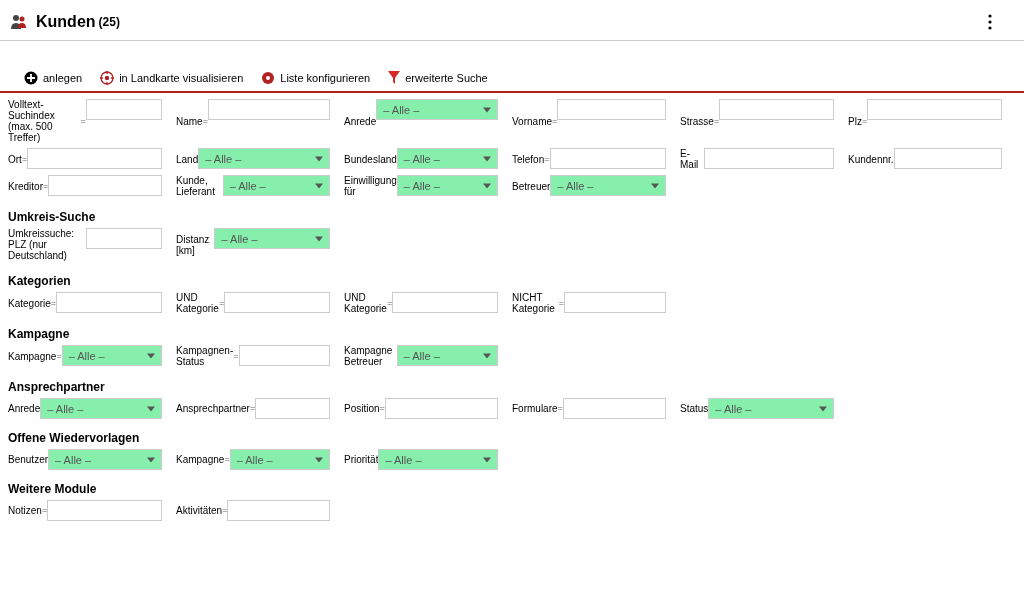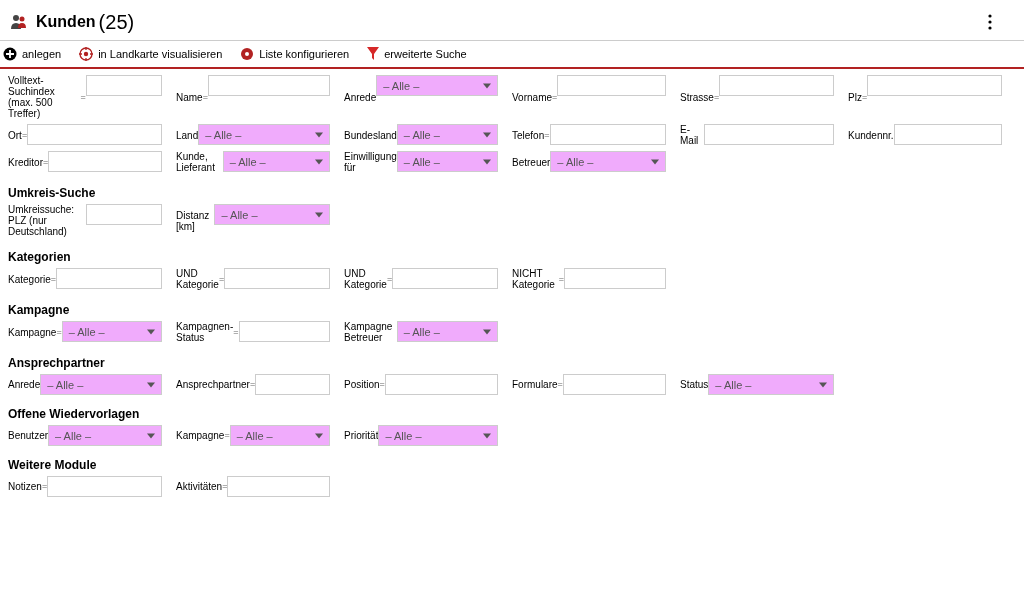--- a/index.html
+++ b/index.html
@@ -2,35 +2,35 @@
 <html><head>
 <meta charset="utf-8">
 <style>
   * { box-sizing: border-box; margin: 0; padding: 0; }
   body { font-family: Arial, Helvetica, sans-serif; font-size: 11px; color: #000; background: #fff; width: 1024px; }
   
   .header { display: flex; align-items: center; padding: 10px 28px 6px 10px; border-bottom: 1px solid #ccc; }
   .header-icon { width: 18px; height: 18px; margin-right: 8px; position: relative; }
   .header-icon svg { display: block; }
   .header-title { font-size: 16px; font-weight: bold; }
-  .header-count { font-size: 20px; font-weight: normal; }
+  .header-count { font-size: 12px; font-weight: bold; }
   .header-menu { margin-left: auto; padding: 4px; cursor: pointer; }
   .header-menu svg { display: block; }
   
-  .toolbar { display: flex; align-items: center; padding: 6px 3px; border-bottom: 2px solid #b22222; gap: 18px; }
+  .toolbar { display: flex; align-items: center; padding: 6px 24px; border-bottom: 2px solid #b22222; gap: 18px; margin-top: 24px; }
   .toolbar-item { display: flex; align-items: center; gap: 5px; cursor: pointer; font-size: 11px; }
   .toolbar-item svg { display: block; flex-shrink: 0; }
   
   .content { padding: 6px 8px; }
   .row { display: flex; gap: 14px; margin-bottom: 4px; }
   .field { width: 154px; display: flex; flex-direction: row; }
   .field-label { font-size: 10px; color: #000; margin-bottom: 1px; display: flex; justify-content: space-between; align-items: center; }
   .field-eq { font-size: 9px; color: #666; }
   .field-input { height: 21px; border: 1px solid #ccc; background: #fff; padding: 0 4px; font-size: 11px; width: 100%; }
-  .field-select { height: 21px; border: 1px solid #ccc; background: #f0abfc; padding: 0 18px 0 6px; font-size: 11px; width: 100%; display: flex; align-items: center; position: relative; color: #555; cursor: pointer; }
+  .field-select { height: 21px; border: 1px solid #ccc; background: #86efac; padding: 0 18px 0 6px; font-size: 11px; width: 100%; display: flex; align-items: center; position: relative; color: #555; cursor: pointer; }
   .field-select::after { content: ""; position: absolute; right: 6px; top: 50%; transform: translateY(-50%); width: 0; height: 0; border-left: 4px solid transparent; border-right: 4px solid transparent; border-top: 5px solid #555; }
   
   .section-title { font-size: 12px; font-weight: bold; margin: 12px 0 4px 0; }
 </style>
 </head>
 <body>
 
 <div class="header">
   <span class="header-icon">
     <svg width="18" height="18" viewBox="0 0 18 18">

